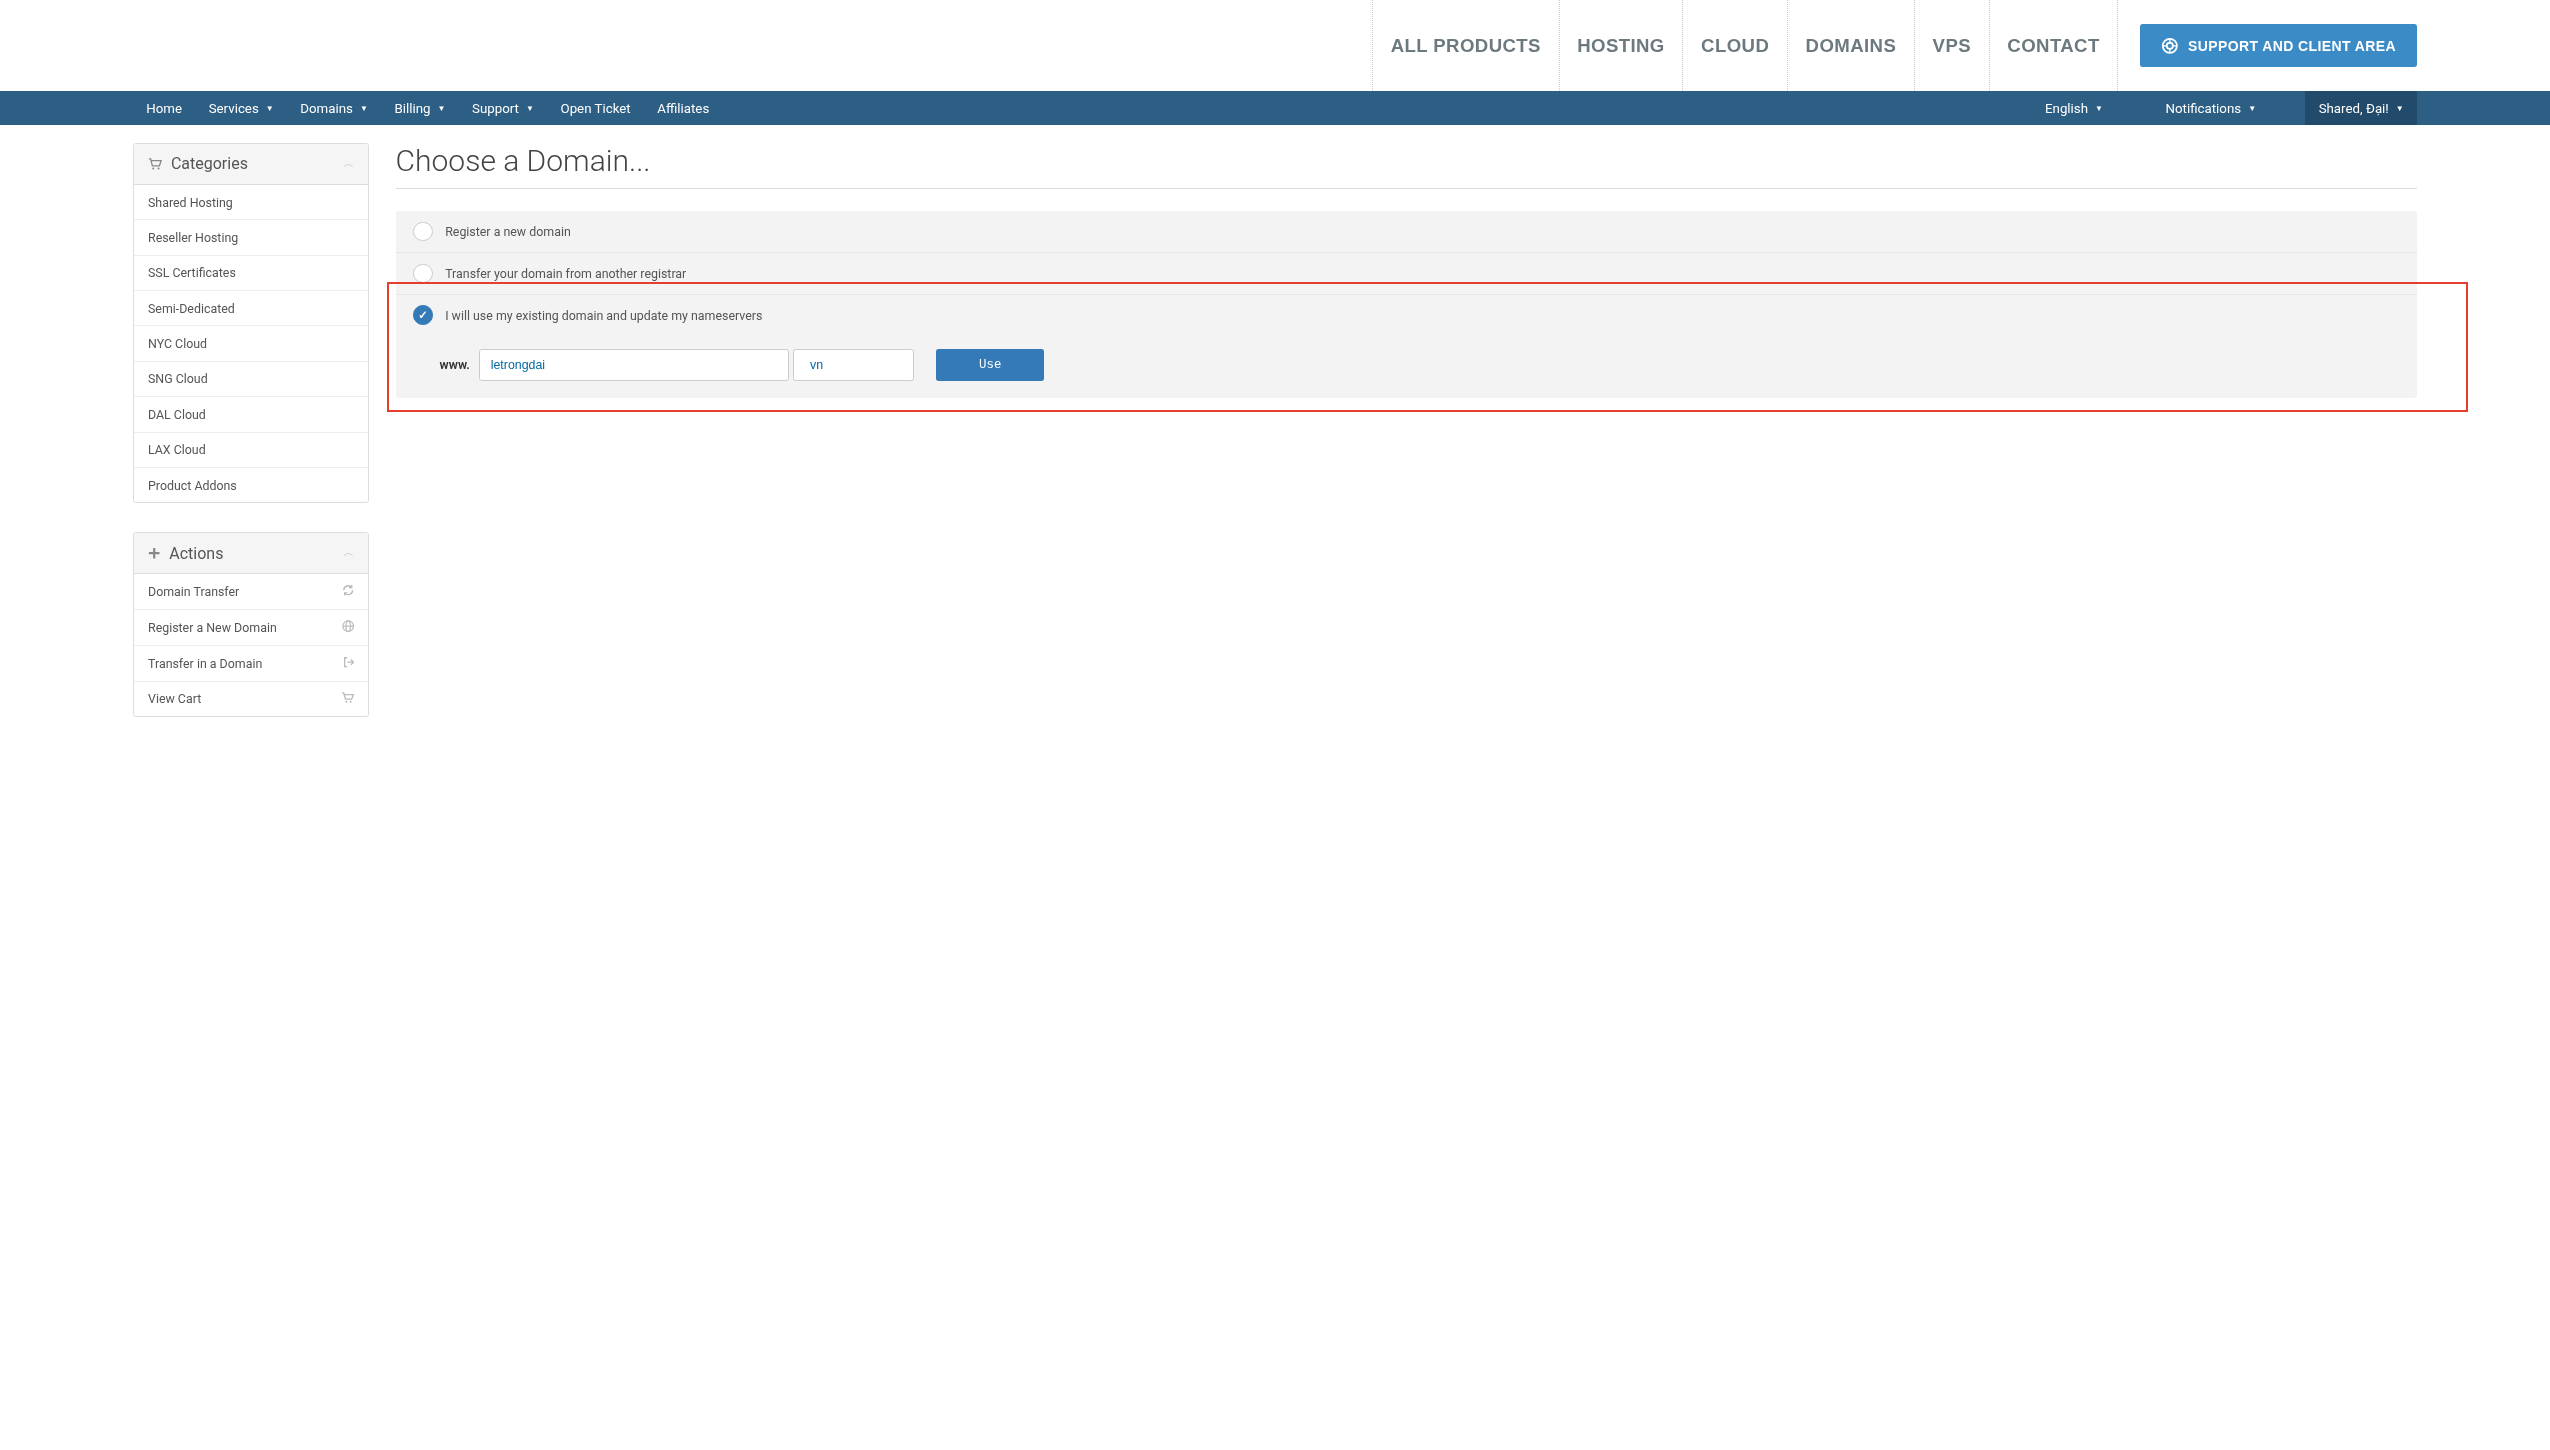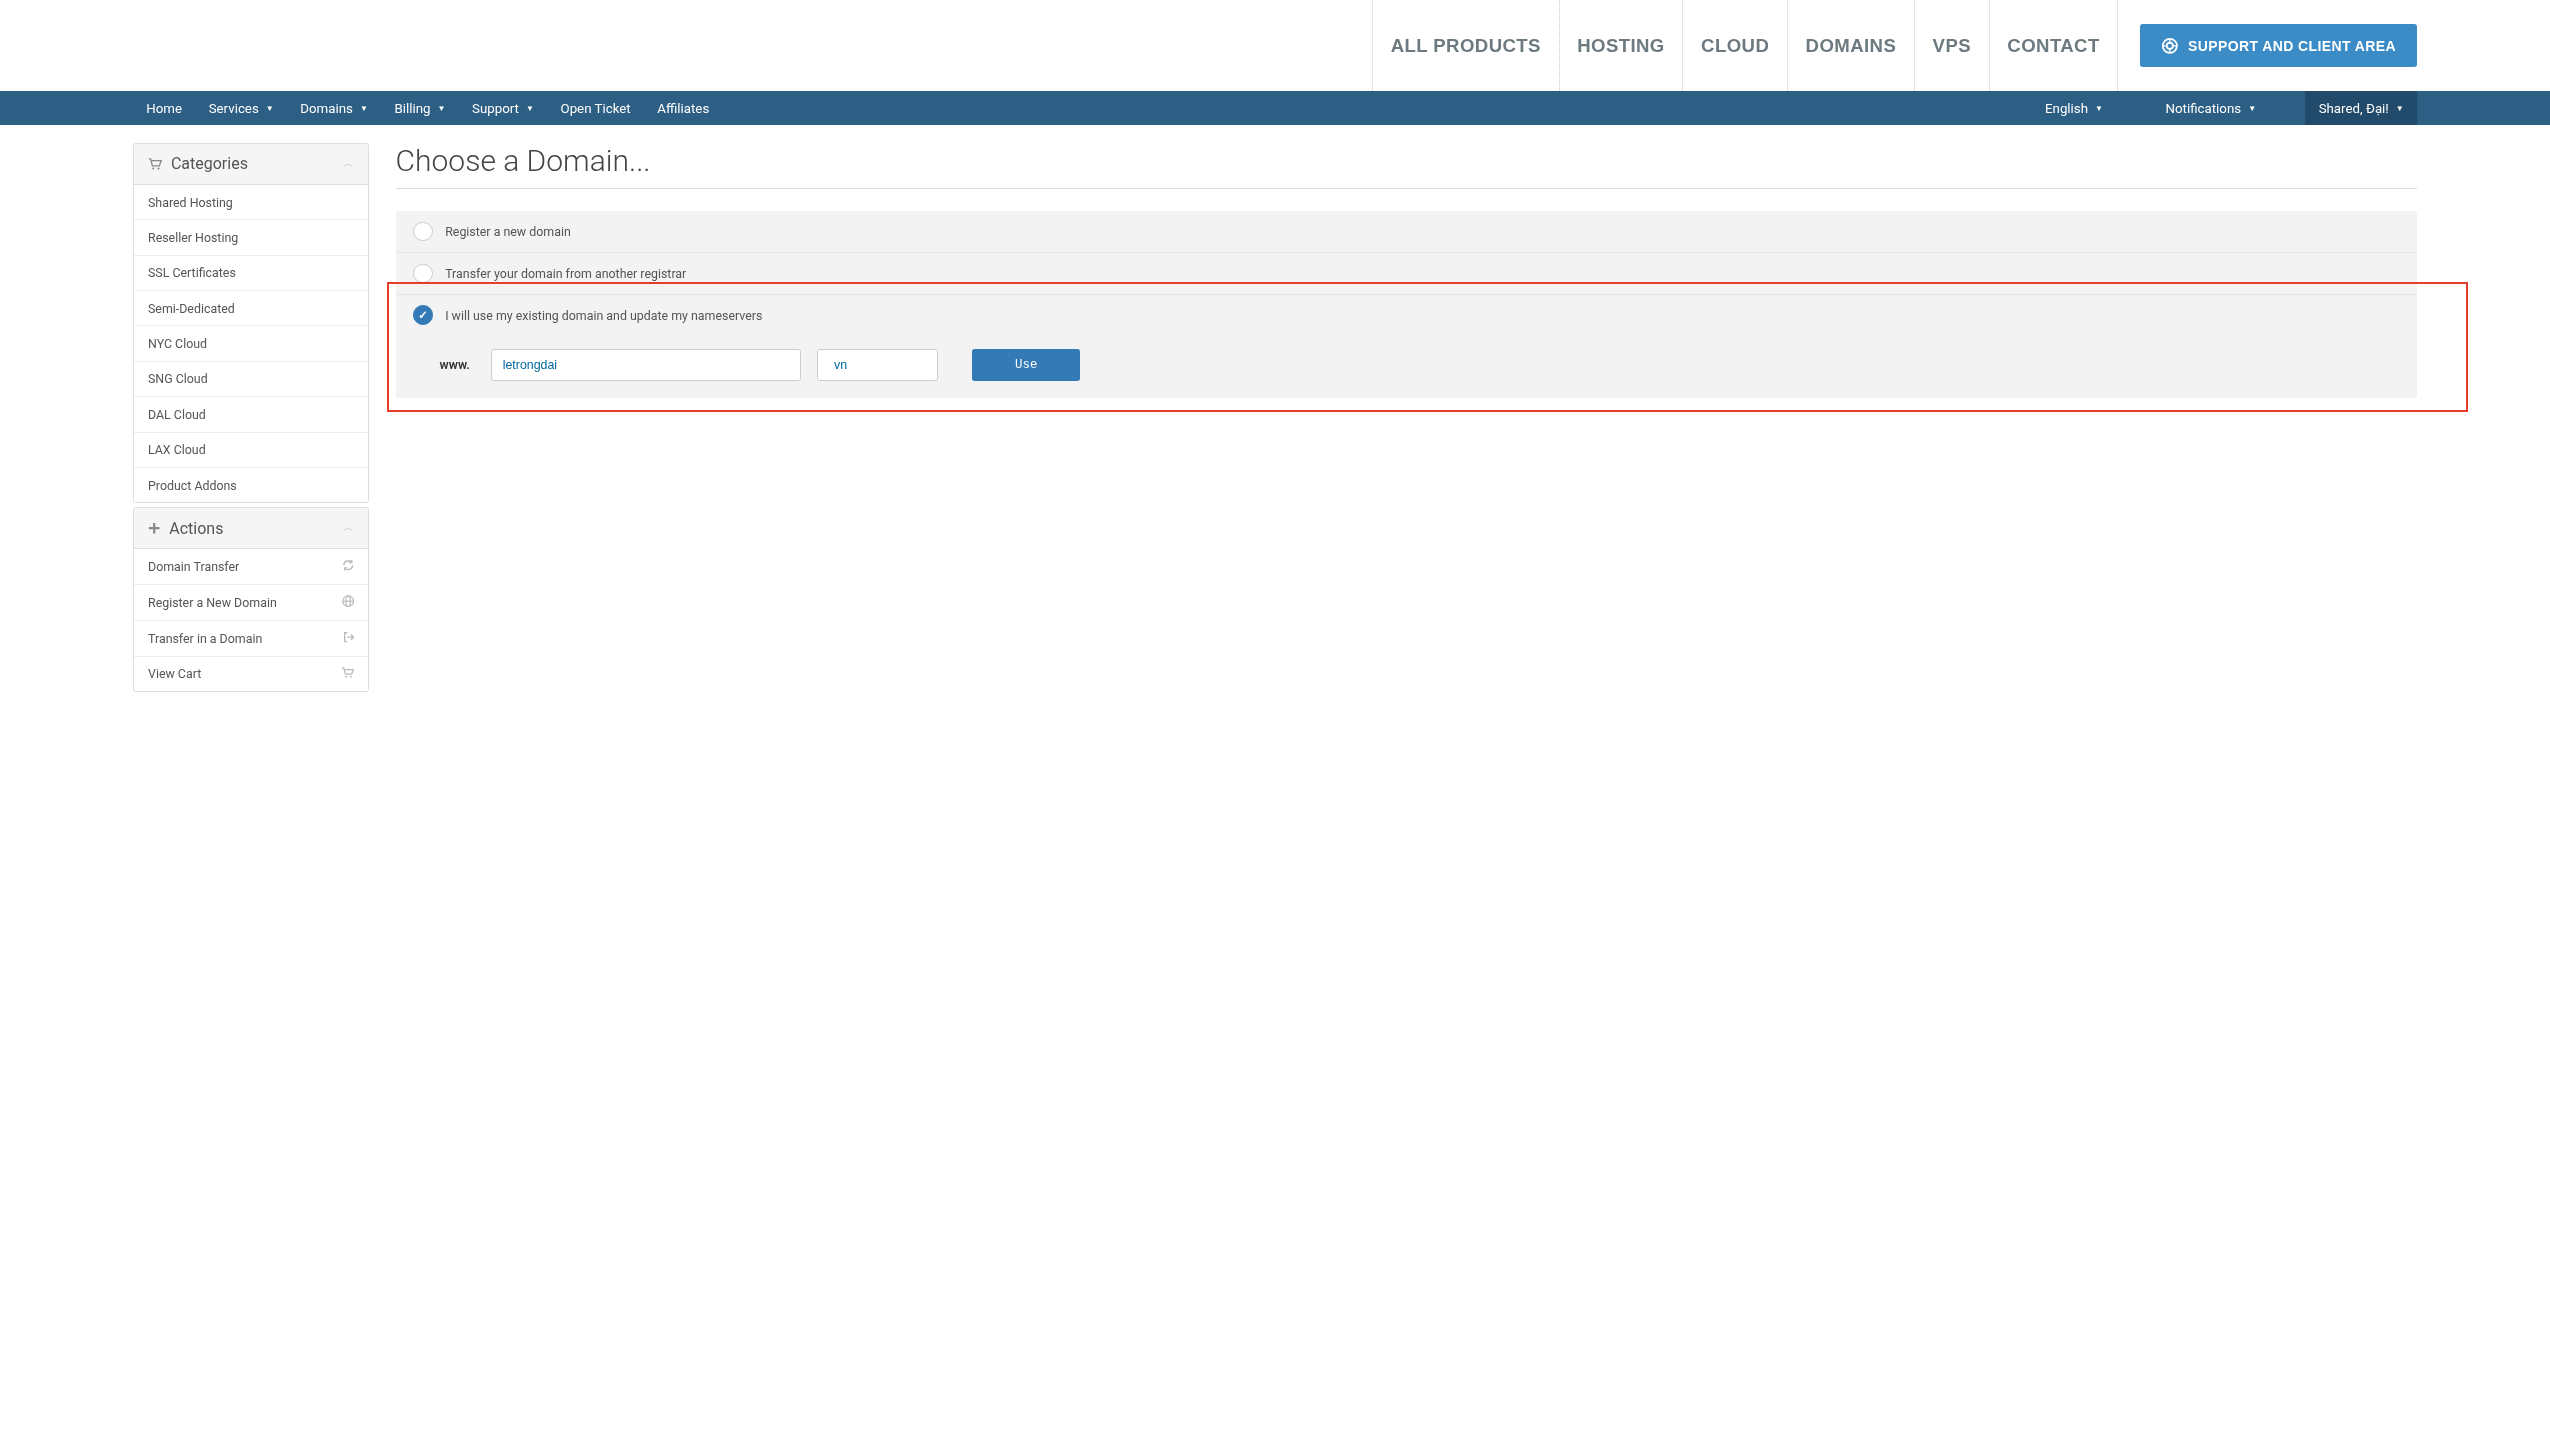--- a/index.html
+++ b/index.html
@@ -22,42 +22,42 @@
 .sec-nav-item .caret { margin-left: 7px; font-size: 8px; }
 .sec-nav-right { margin-left: auto; display: flex; gap: 36px; }
 .sec-nav-item.active { background: #224a6a; }
 
 
 .page { display: flex; padding: 17.7px 133px 35px 133px; gap: 26.6px; }
 .sidebar { width: 236px; flex-shrink: 0; }
 .main { flex: 1; }
 
 
-.panel { border: 0.9px solid #ddd; border-radius: 2.7px; margin-bottom: 4px; background: #fff; }
+.panel { border: 0.9px solid #ddd; border-radius: 2.7px; margin-bottom: 29px; background: #fff; }
 .panel-header { background: #f5f5f5; padding: 10.6px 14px; display: flex; align-items: center; font-size: 16px; color: #555; border-bottom: 0.9px solid #ddd; }
 .panel-header .icon { margin-right: 8.9px; color: #888; }
 .panel-header .collapse-caret { margin-left: auto; color: #bbb; font-size: 10.6px; }
 .panel-list { list-style: none; }
 .panel-list li { padding: 9.7px 14px; border-bottom: 0.9px solid #eee; font-size: 12.4px; color: #555; cursor: pointer; display: flex; align-items: center; }
 .panel-list li:last-child { border-bottom: none; }
 .panel-list li .right-icon { margin-left: auto; color: #bbb; font-size: 12.4px; }
 
 
 .page-title { font-size: 30px; font-weight: 300; color: #444; padding-bottom: 10.6px; border-bottom: 0.9px solid #ddd; margin-bottom: 22px; }
 
 .domain-options { background: #f3f3f3; border-radius: 2.7px; overflow: visible; position: relative; }
 .domain-option { padding: 10.6px 17.7px; display: flex; align-items: center; border-bottom: 0.9px solid #e5e5e5; }
 .domain-option:last-of-type { border-bottom: none; }
 .radio-circle { width: 19.5px; height: 19.5px; border: 0.9px solid #ccc; border-radius: 50%; background: #fff; margin-right: 12.4px; flex-shrink: 0; display: flex; align-items: center; justify-content: center; }
 .radio-circle.checked { background: #337ab7; border-color: #337ab7; }
 .radio-circle.checked::after { content: "✓"; color: #fff; font-size: 11.5px; font-weight: bold; }
 .domain-label { font-size: 12.4px; color: #555; }
 
 .domain-form-wrapper { padding: 13.3px 17.7px 17.7px 44px; }
-.domain-form { display: flex; align-items: center; gap: 16px; }
+.domain-form { display: flex; align-items: center; gap: 4px; }
 .www-label { font-weight: 600; color: #333; margin-right: 5.3px; font-size: 12.4px; }
 .domain-input { height: 32px; padding: 0 10.6px; border: 0.9px solid #ccc; border-radius: 2.7px; font-size: 12.4px; color: #0369a1; background: #fff; }
 .domain-input.name { width: 310px; }
 .domain-input.tld { width: 121px; padding-left: 16px; }
 .use-btn { background: #337ab7; color: #fff; border: none; padding: 0 43px; height: 32px; border-radius: 2.7px; font-size: 12.4px; cursor: pointer; margin-left: 18px; font-family: Liberation Mono, monospace; }
 
 .highlight-box { position: absolute; border: 2.7px solid #e63e2e; pointer-events: none; }
 
 
 .icon svg { display: block; }

